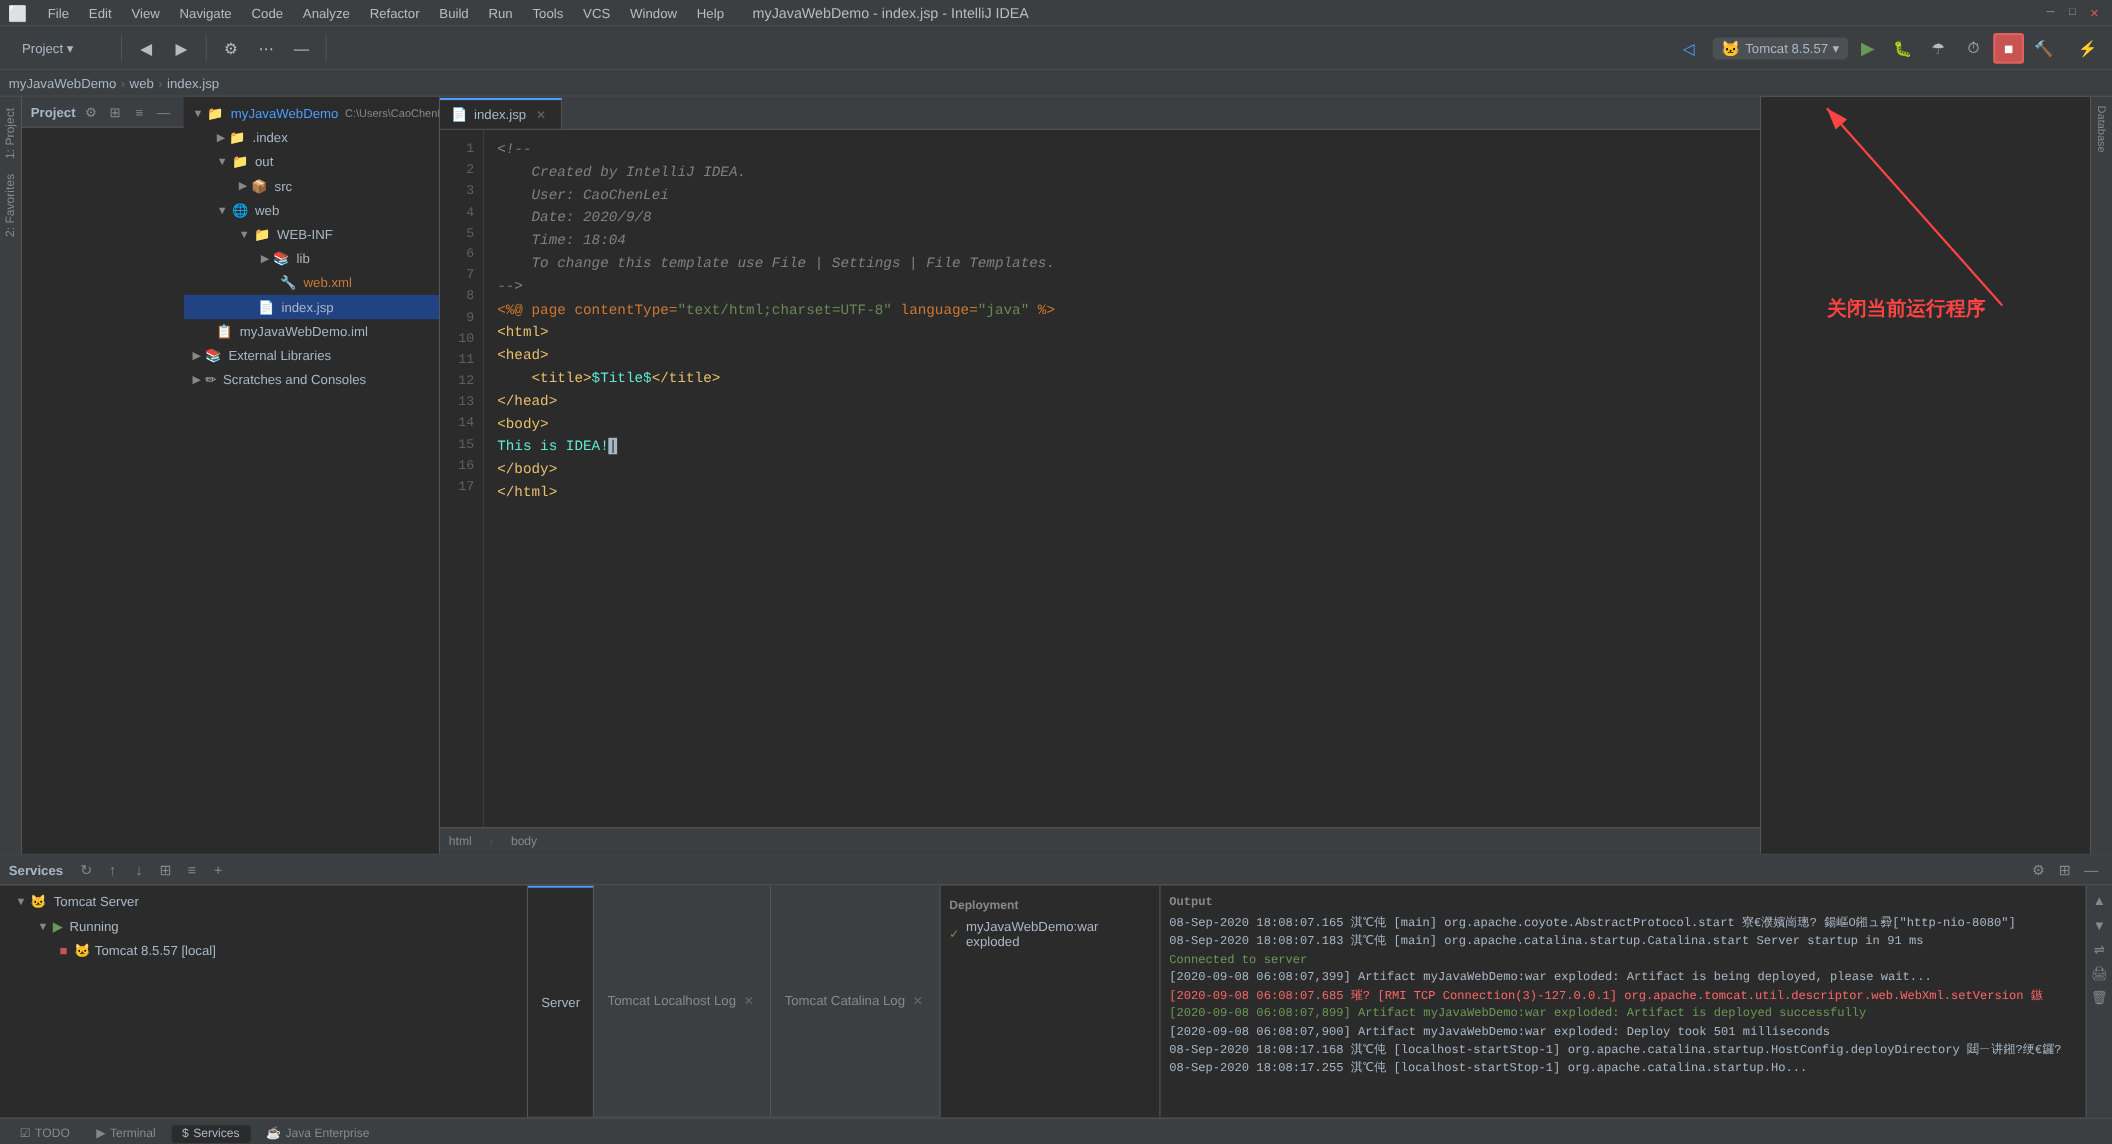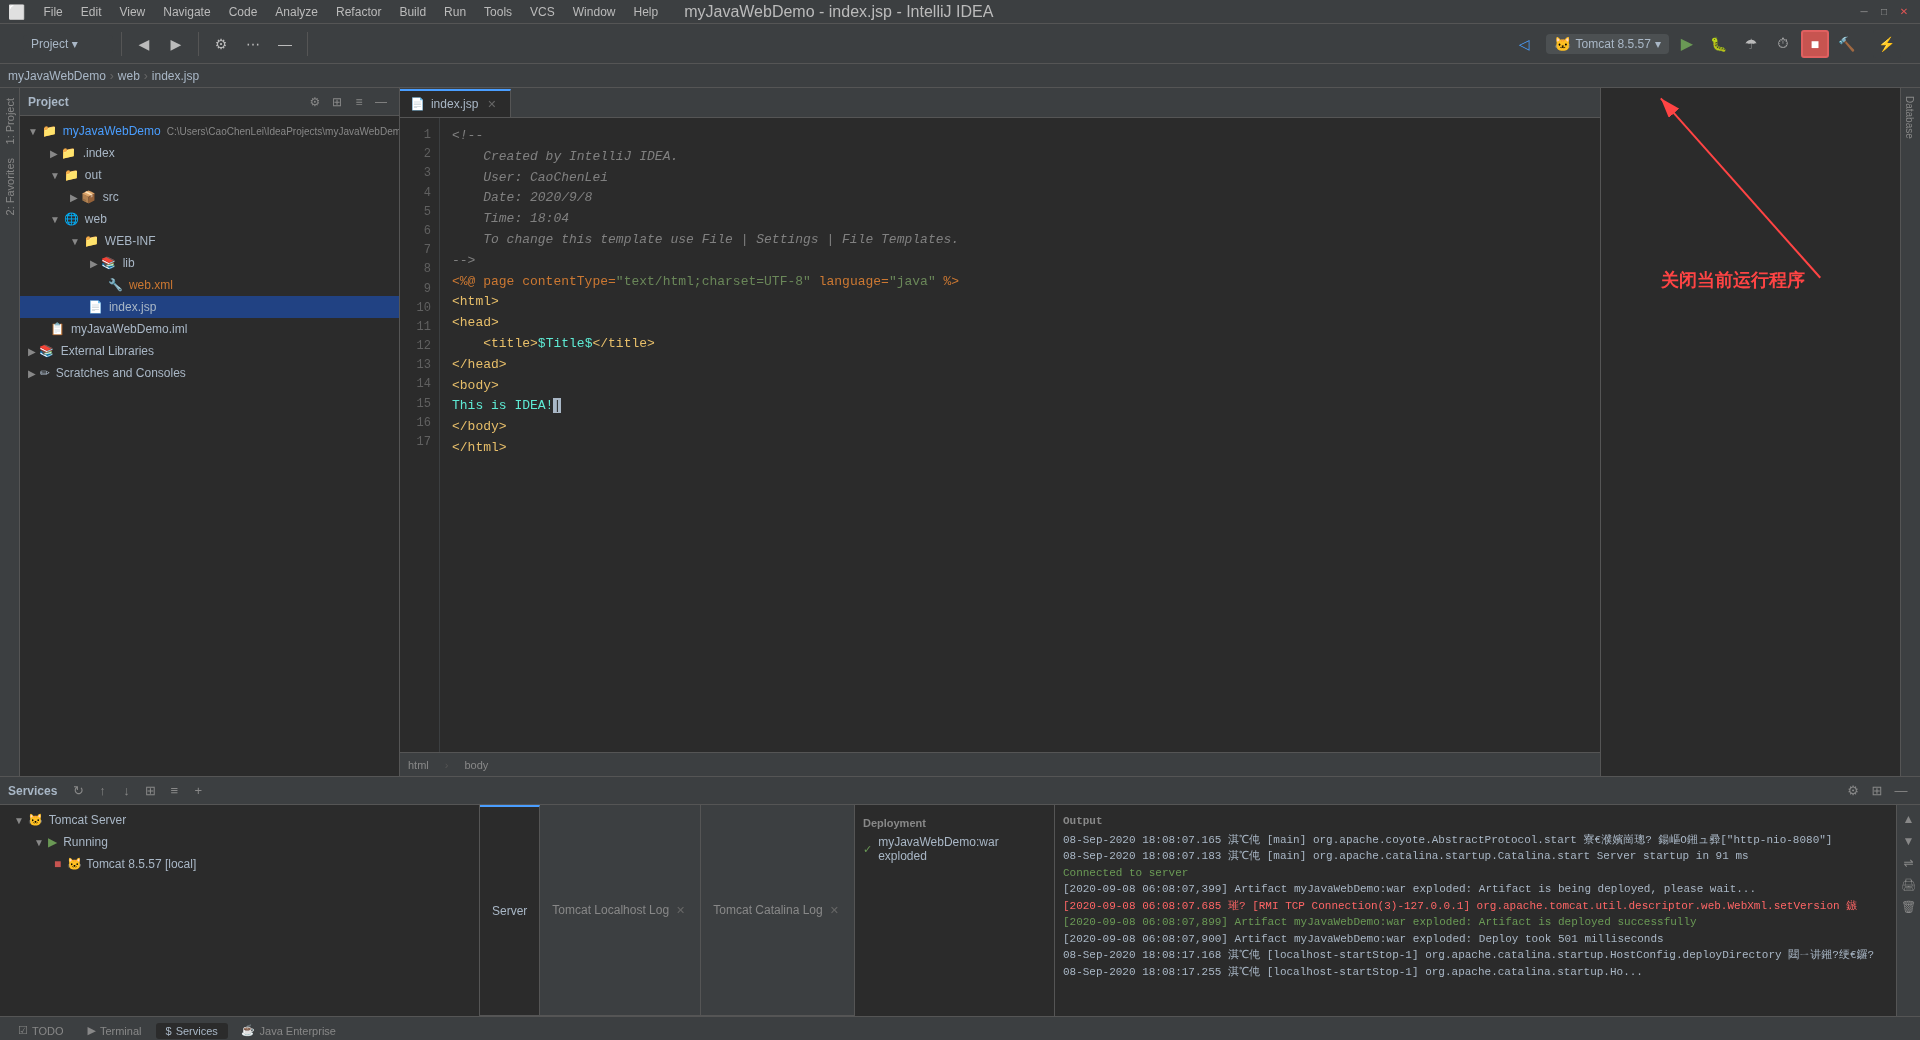--- a/index.html
+++ b/index.html
@@ -29,21 +29,21 @@
       gap: 2px;
     }
     .menu-item {
       padding: 2px 8px;
       cursor: pointer;
       color: #bbbbbb;
       font-size: 12px;
       border-radius: 3px;
     }
     .menu-title {
-      font-size: 16px;
+      font-size: 13px;
       color: #bbbbbb;
       margin-left: 16px;
     }
     .window-controls {
       display: flex;
       gap: 4px;
     }
     .win-btn {
       width: 16px;
       height: 16px;
@@ -55,21 +55,21 @@
       font-size: 10px;
       color: #999;
     }
 
     
     .toolbar {
       background: #3c3f41;
       height: 40px;
       display: flex;
       align-items: center;
-      padding: 0 19px;
+      padding: 0 8px;
       border-bottom: 1px solid #555;
       gap: 4px;
     }
     .toolbar-sep {
       width: 1px;
       height: 24px;
       background: #555;
       margin: 0 4px;
     }
     .toolbar-btn {
@@ -161,21 +161,21 @@
       color: #888;
       border-radius: 2px;
     }
 
     
     .project-panel {
       width: 380px;
       background: #2b2b2b;
       border-right: 1px solid #555;
       display: flex;
-      flex-direction: column;
+      flex-direction: row;
     }
     .panel-header {
       background: #3c3f41;
       height: 28px;
       display: flex;
       align-items: center;
       padding: 0 8px;
       border-bottom: 1px solid #555;
       gap: 4px;
     }

